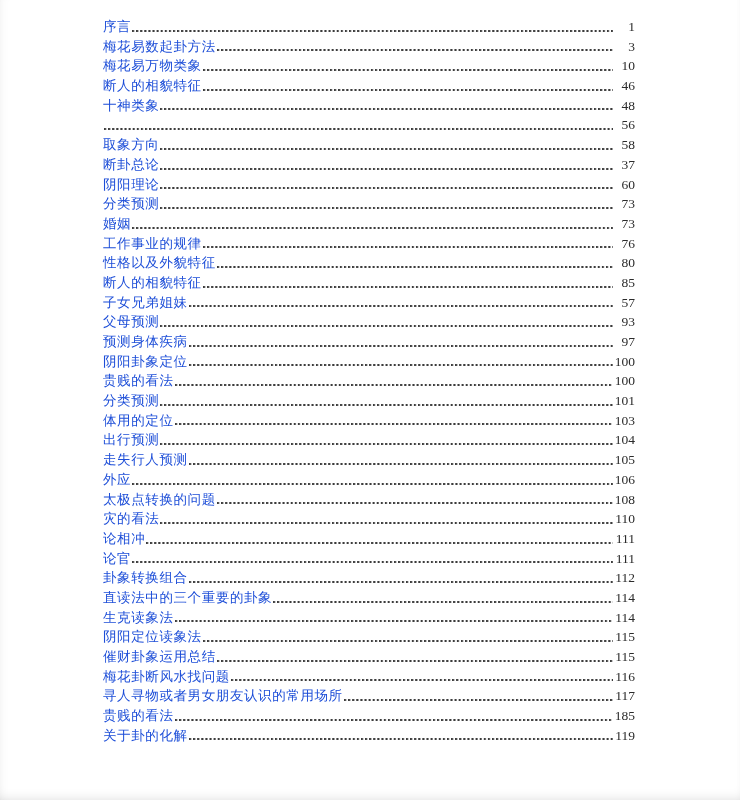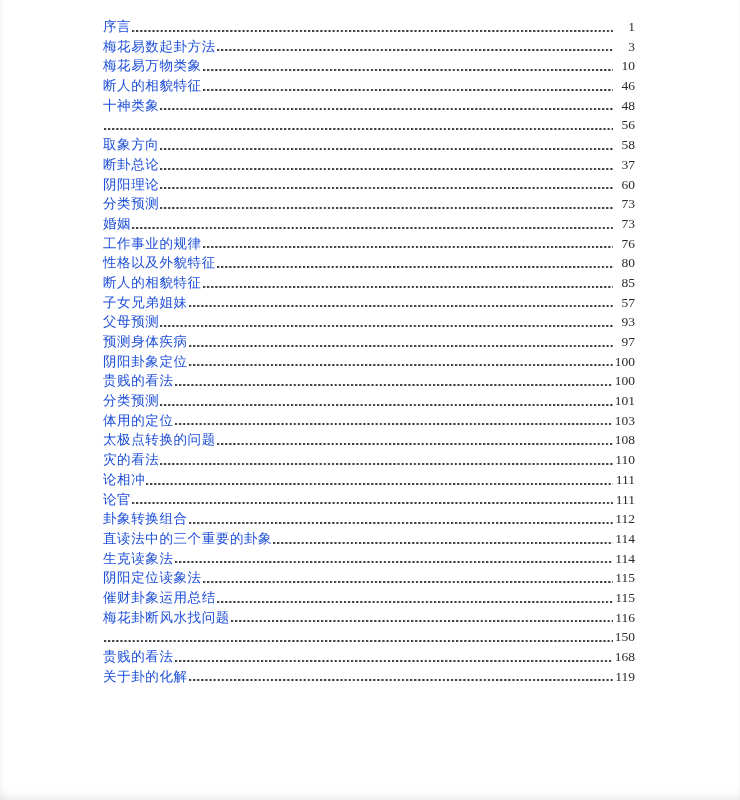--- a/index.html
+++ b/index.html
@@ -179,22 +179,37 @@
     <span class="dot-leader"></span>
     <span class="toc-page">101</span>
   </div>
 
   <div class="toc-row">
     <span class="toc-title">体用的定位</span>
     <span class="dot-leader"></span>
     <span class="toc-page">103</span>
   </div>
 
-
-
+  <div class="toc-row">
+    <span class="toc-title">出行预测</span>
+    <span class="dot-leader"></span>
+    <span class="toc-page">104</span>
+  </div>
+
+  <div class="toc-row">
+    <span class="toc-title">走失行人预测</span>
+    <span class="dot-leader"></span>
+    <span class="toc-page">105</span>
+  </div>
+
+  <div class="toc-row">
+    <span class="toc-title">外应</span>
+    <span class="dot-leader"></span>
+    <span class="toc-page">106</span>
+  </div>
 
   <div class="toc-row">
     <span class="toc-title">太极点转换的问题</span>
     <span class="dot-leader"></span>
     <span class="toc-page">108</span>
   </div>
 
   <div class="toc-row">
     <span class="toc-title">灾的看法</span>
     <span class="dot-leader"></span>
@@ -243,28 +258,29 @@
     <span class="toc-page">115</span>
   </div>
 
   <div class="toc-row">
     <span class="toc-title">梅花卦断风水找问题</span>
     <span class="dot-leader"></span>
     <span class="toc-page">116</span>
   </div>
 
   <div class="toc-row">
-    <span class="dot-leader"></span>
-    <span class="toc-page">150</span>
+    <span class="toc-title">寻人寻物或者男女朋友认识的常用场所</span>
+    <span class="dot-leader"></span>
+    <span class="toc-page">117</span>
   </div>
 
   <div class="toc-row">
     <span class="toc-title">贵贱的看法</span>
     <span class="dot-leader"></span>
-    <span class="toc-page">168</span>
+    <span class="toc-page">185</span>
   </div>
 
   <div class="toc-row">
     <span class="toc-title">关于卦的化解</span>
     <span class="dot-leader"></span>
     <span class="toc-page">119</span>
   </div>
 </div>
 </div>
 

